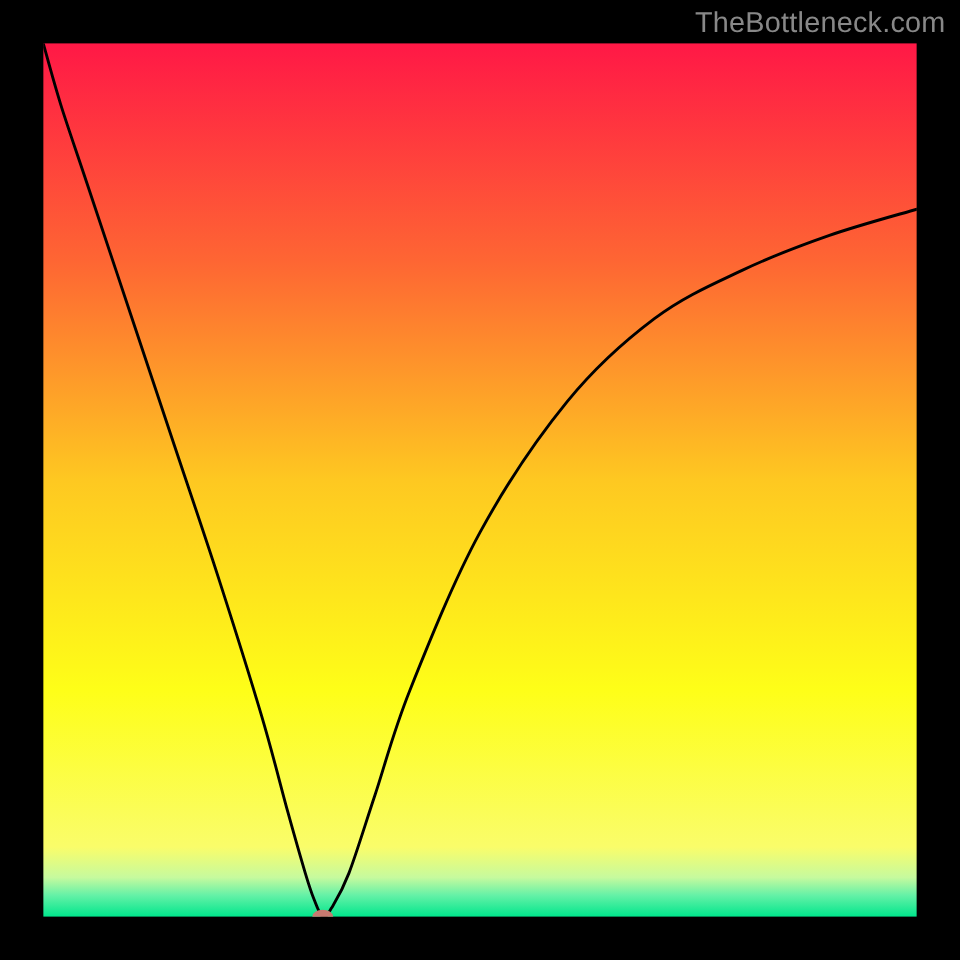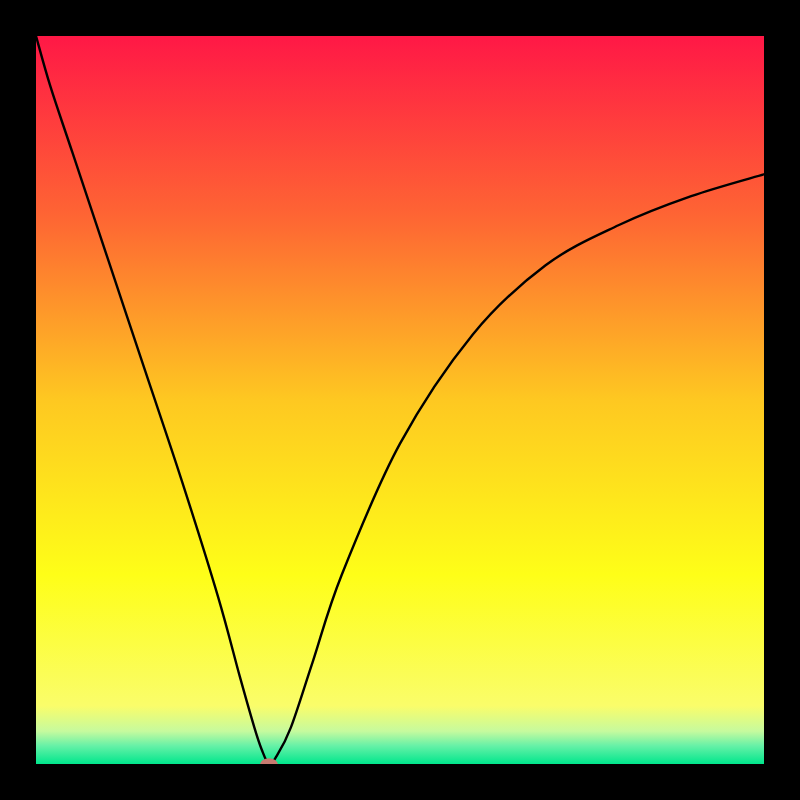--- a/index.html
+++ b/index.html
@@ -34,20 +34,21 @@
     height: 728px;
   }
   svg {
     display: block;
   }
 </style>
 </head>
 <body>
 
 <div class="chart-container">
+  <div class="watermark">TheBottleneck.com</div>
   <div class="plot">
     <svg width="728" height="728" viewBox="0 0 728 728">
       <defs>
         <linearGradient id="bg-grad" x1="0" y1="0" x2="0" y2="1">
             <stop offset="0%" stop-color="#ff1846"></stop>
             <stop offset="25%" stop-color="#fe6633"></stop>
             <stop offset="50%" stop-color="#fec821"></stop>
             <stop offset="74%" stop-color="#fefe18"></stop>
             <stop offset="92%" stop-color="#fafd6a"></stop>
             <stop offset="95.5%" stop-color="#c6fa9e"></stop>

